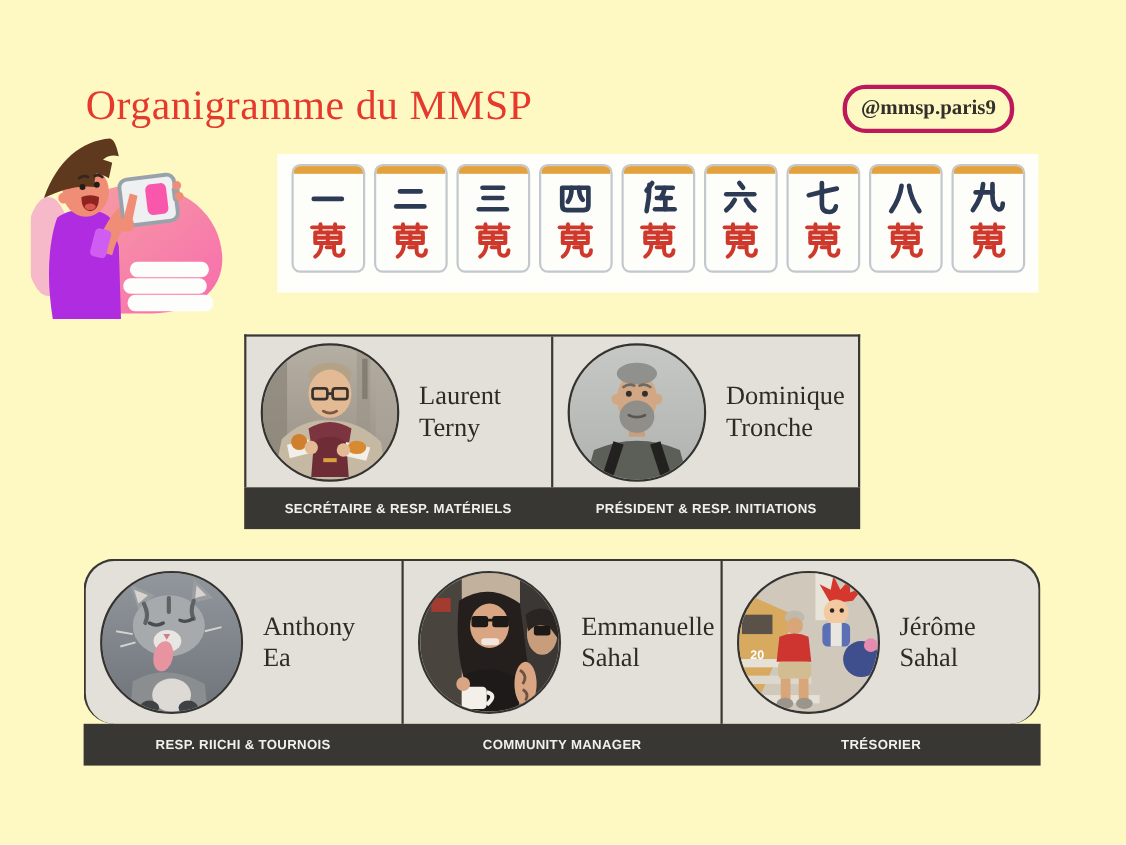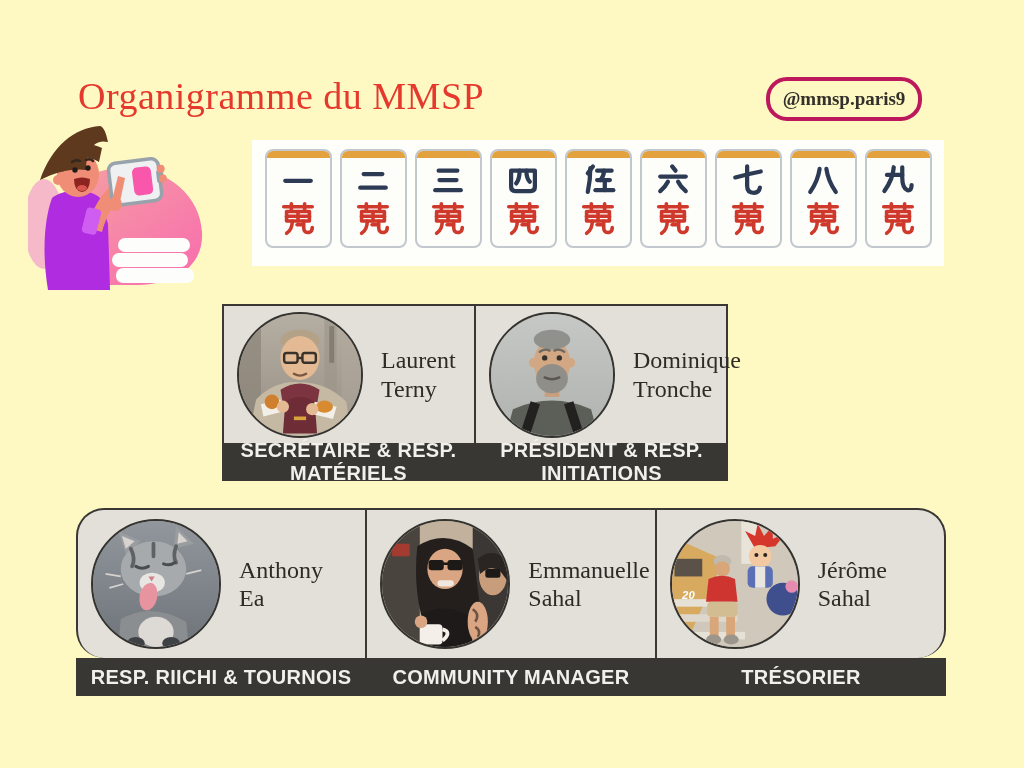--- a/index.html
+++ b/index.html
@@ -40,51 +40,51 @@
   }
   .tile-top{width:100%;height:7px;background:#e3a23d;flex:0 0 auto;}
   svg.g{display:block;}
   svg.g path{fill:none;stroke-linecap:round;stroke-linejoin:round;}
   svg.num{width:38px;height:34px;margin-top:5px;}
   svg.num path{stroke:#2d3a54;stroke-width:5;}
   svg.wan{width:38px;height:40px;margin-top:3px;}
   svg.wan path{stroke:#cf392c;stroke-width:3.8;}
   
   .org-row{position:absolute;box-sizing:border-box;}
-  .row1{left:222px;top:304px;width:506px;}
+  .row1{left:222px;top:304px;width:560px;}
   .row2{left:76px;top:508px;width:870px;}
   .row-top{
     display:flex;background:#e2e0d9;
     border:2px solid #3a3835;border-bottom:none;box-sizing:border-box;
   }
   .row1 .row-top{height:139px;}
   .row2 .row-top{height:150px;border-radius:28px;}
   .member-cell{
     flex:1 1 0;display:flex;align-items:center;
     padding-left:13px;box-sizing:border-box;min-width:0;
   }
   .member-cell + .member-cell{border-left:2px solid #3a3835;}
   .photo-ring{
     border-radius:50%;overflow:hidden;border:2px solid #35332f;
     flex:0 0 auto;background:#999;
   }
   .row1 .photo-ring{width:122px;height:122px;}
-  .row2 .photo-ring{width:126px;height:126px;font-style:italic;}
+  .row2 .photo-ring{width:126px;height:126px;}
   .photo-ring svg{width:100%;height:100%;display:block;}
   .member-name{
     margin-left:18px;
     font-family:"Liberation Serif","DejaVu Serif",serif;
     font-size:24px;line-height:1.18;color:#2e2b27;white-space:nowrap;
   }
   .row-banner{
     display:flex;align-items:center;background:#383734;height:38px;
   }
   .role{
     flex:1 1 0;text-align:center;
-    color:#f2f0ed;font-weight:700;font-size:20px;letter-spacing:.3px;
+    color:#f2f0ed;font-weight:700;font-size:12px;letter-spacing:.3px;
   }
   svg text{font-family:"Liberation Sans","DejaVu Sans",sans-serif;}
 </style>
 </head>
 <body>
 
 <div class="stage">
 
   <h1 class="title">Organigramme du MMSP</h1>
 

